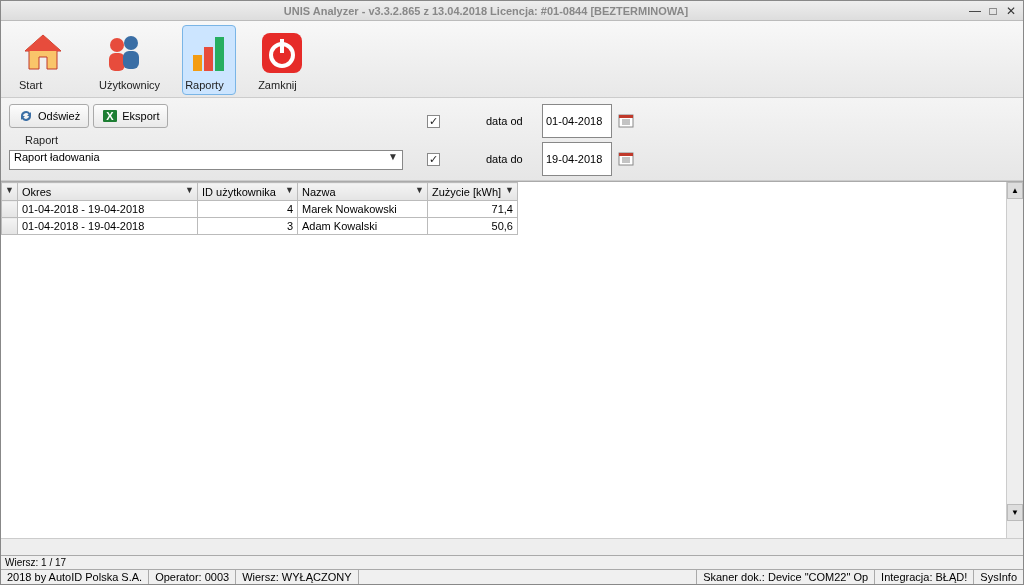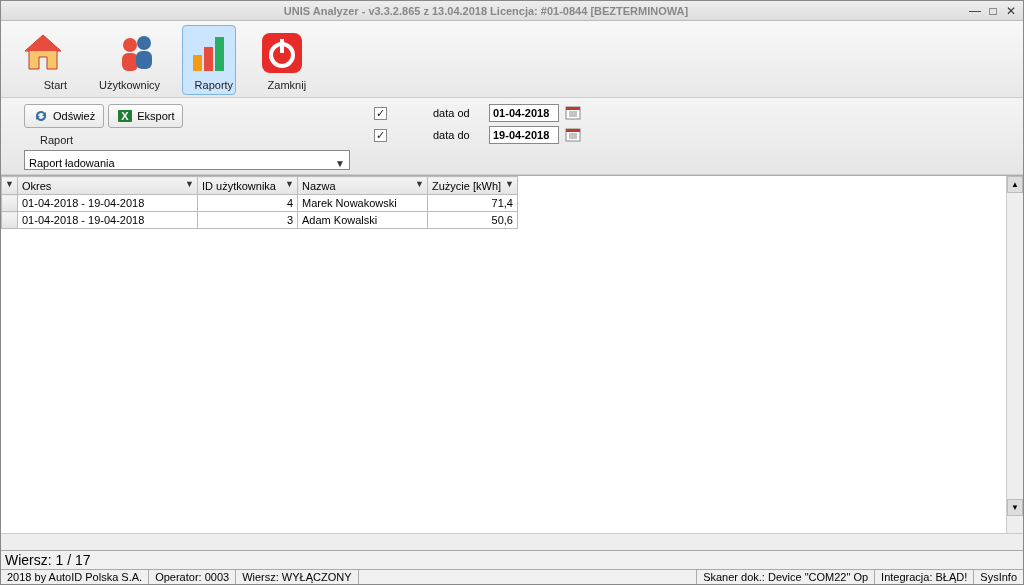--- a/index.html
+++ b/index.html
@@ -4,57 +4,57 @@
 <style>
 * { box-sizing: border-box; margin: 0; padding: 0; font-family: Tahoma, Arial, sans-serif; font-size: 11px; }
 body { background: #fff; width: 1024px; height: 585px; border: 1px solid #888; display: flex; flex-direction: column; overflow: hidden; }
 
 .titlebar { background: linear-gradient(#eee,#ddd); height: 20px; display: flex; align-items: center; padding: 4px 4px; border-bottom: 1px solid #bbb; }
 .titlebar .title { flex: 1; text-align: center; color: #888; font-weight: bold; font-size: 11px; }
 .titlebar .winbtns { display: flex; gap: 2px; }
 .winbtn { width: 16px; height: 14px; display: flex; align-items: center; justify-content: center; cursor: default; font-size: 12px; color: #333; }
 
 .toolbar { background: linear-gradient(#f8f8f8,#e8e8e8); padding: 4px 8px 2px; display: flex; gap: 12px; border-bottom: 1px solid #ccc; }
-.tbitem { display: flex; flex-direction: column; align-items: flex-end; gap: 2px; padding: 4px 10px; cursor: default; border-radius: 4px; }
+.tbitem { display: flex; flex-direction: column; align-items: flex-start; gap: 2px; padding: 4px 10px; cursor: default; border-radius: 4px; }
 .tbitem.active { background: #cce5ff; border: 1px solid #7ab5e6; padding: 3px 2px; }
 .tbitem .icon { width: 48px; height: 48px; display: flex; align-items: center; justify-content: center; }
 .tbitem .lbl { font-size: 11px; color: #222; }
 
-.filterbar { background: linear-gradient(#f4f4f4,#e6e6e6); padding: 6px 23px 4px; display: flex; gap: 24px; border-bottom: 1px solid #ccc; align-items: flex-start; }
+.filterbar { background: linear-gradient(#f4f4f4,#e6e6e6); padding: 6px 8px 4px; display: flex; gap: 24px; border-bottom: 1px solid #ccc; align-items: flex-start; }
 .btngroup { display: flex; gap: 4px; }
 .smallbtn { background: linear-gradient(#fdfdfd,#e9e9e9); border: 1px solid #aaa; border-radius: 3px; padding: 3px 8px; display: flex; align-items: center; gap: 4px; cursor: default; height: 24px; }
 .smallbtn .si { width: 16px; height: 16px; display: flex; align-items: center; justify-content: center; }
 
 .leftcol { display: flex; flex-direction: column; gap: 4px; }
 .raport-lbl { font-size: 11px; color: #222; margin-top: 2px; margin-left: 16px; }
-.combo { width: 326px; height: 20px; border: 1px solid #888; background: #fff; display: flex; align-items: flex-end; padding: 0 4px; justify-content: space-between; cursor: default; }
+.combo { width: 394px; height: 20px; border: 1px solid #888; background: #fff; display: flex; align-items: flex-start; padding: 0 4px; justify-content: space-between; cursor: default; }
 .combo .arrow { font-size: 10px; color: #333; }
 
 .datecol { display: flex; flex-direction: column; gap: 4px; }
 .daterow { display: flex; align-items: center; gap: 6px; }
 .chk { width: 13px; height: 13px; border: 1px solid #888; background: #fff; display: flex; align-items: center; justify-content: center; font-size: 10px; color: #222; cursor: default; }
 .datelbl { width: 50px; margin-left: 40px; }
-.dateinput { width: 70px; height: 18px; border: 1px solid #888; padding: 1px 3px; background: #fff; font-weight: bold; }
+.dateinput { width: 70px; height: 34px; border: 1px solid #888; padding: 1px 3px; background: #fff; }
 .calicon { width: 16px; height: 16px; cursor: default; }
 
 .gridwrap { flex: 1; display: flex; overflow: hidden; border-top: 1px solid #aaa; }
 .grid { flex: 1; background: #fff; overflow: auto; }
 table { border-collapse: collapse; }
 th, td { border: 1px solid #bbb; padding: 2px 4px; font-size: 11px; text-align: left; background: #fff; }
 th { background: linear-gradient(#f4f4f4,#e4e4e4); font-weight: normal; position: relative; height: 18px; }
 th .filt { position: absolute; right: 3px; top: 2px; font-size: 9px; color: #333; }
 .rowhdr { width: 16px; background: linear-gradient(#f4f4f4,#e4e4e4); }
 .num { text-align: right; }
 
 .vscroll { width: 17px; background: #eee; border-left: 1px solid #ccc; position: relative; }
 .vscroll .up, .vscroll .down { height: 17px; background: #ddd; border: 1px solid #bbb; display: flex; align-items: center; justify-content: center; font-size: 8px; }
 .vscroll .down { position: absolute; bottom: 17px; width: 100%; }
 .hscroll { height: 17px; background: #eee; border-top: 1px solid #ccc; }
 
-.statusbar1 { border-top: 1px solid #aaa; background: #f0f0f0; padding: 1px 4px; font-size: 14px; }
+.statusbar1 { border-top: 1px solid #aaa; background: #f0f0f0; padding: 1px 4px; font-size: 10px; }
 .statusbar2 { border-top: 1px solid #aaa; background: #f0f0f0; display: flex; font-size: 11px; }
 .statusbar2 .cell { border-right: 1px solid #aaa; padding: 1px 6px; }
 .statusbar2 .cell:last-child { border-right: none; }
 .statusbar2 .spacer { flex: 1; }
 </style>
 </head>
 <body>
 
 <div class="titlebar">
   <div class="title">UNIS Analyzer - v3.3.2.865 z 13.04.2018     Licencja: #01-0844 [BEZTERMINOWA]</div>

